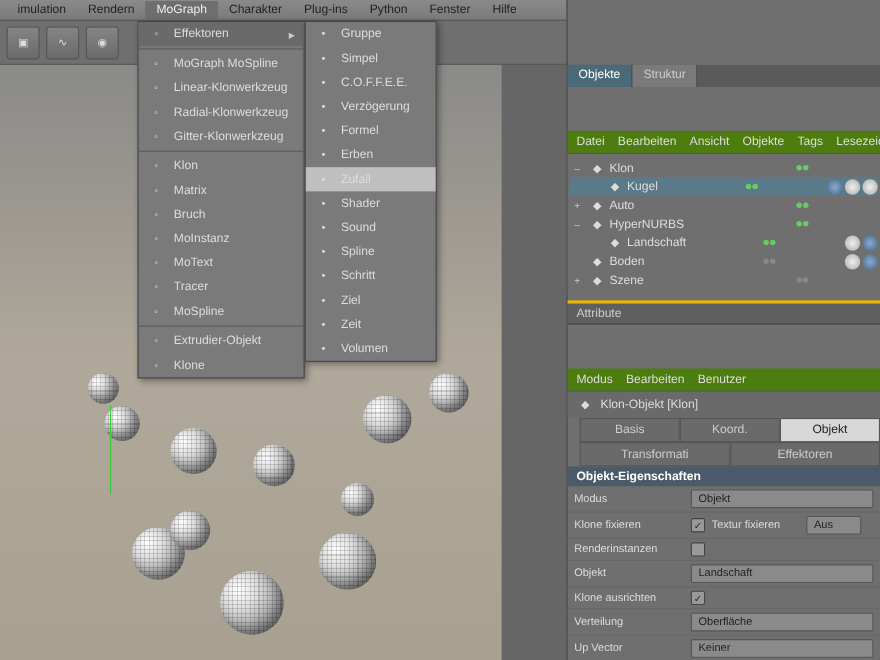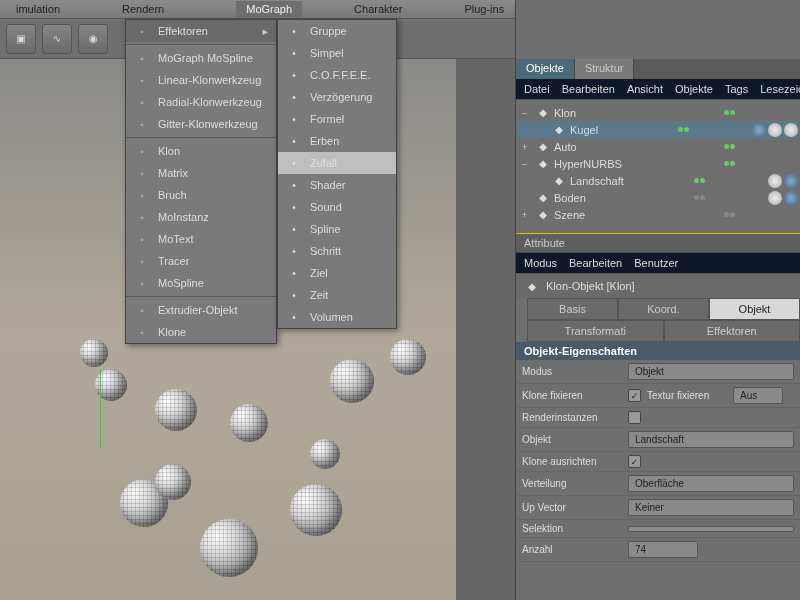--- a/index.html
+++ b/index.html
@@ -1,49 +1,49 @@
 <!DOCTYPE html>
 <html><head>
 <meta charset="utf-8">
 <style>
 * { margin:0; padding:0; box-sizing:border-box; font-family:Tahoma,Arial,sans-serif; font-size:11px; color:#ddd; user-select:none; }
 body { background:#666; width:800px; height:600px; overflow:hidden; position:relative; }
-.menubar { height:19px; background:linear-gradient(#8a8a8a,#7a7a7a); border-bottom:1px solid #555; display:flex; align-items:center; padding-left:6px;gap:42px; }
+.menubar { height:19px; background:linear-gradient(#8a8a8a,#7a7a7a); border-bottom:1px solid #555; display:flex; align-items:center; padding-left:6px; }
 .menubar span { padding:2px 10px; color:#222; }
-.menubar span.active { background:#6e6e6e; color:#eee;margin-left:20px; }
+.menubar span.active { background:#6e6e6e; color:#eee; }
 .toolbar { height:40px; background:#6f6f6f; border-bottom:1px solid #555; display:flex; align-items:center; padding-left:6px; gap:6px; }
 .tool { width:30px; height:30px; background:linear-gradient(#858585,#6a6a6a); border:1px solid #555; border-radius:3px; display:flex; align-items:center; justify-content:center; }
 .viewport { position:absolute; left:0; top:59px; width:456px; height:541px; background:linear-gradient(#8a8a88 0%,#b0a89a 50%,#a8a090 100%); overflow:hidden; }
 .sphere { position:absolute; width:40px; height:40px; border-radius:50%; background:radial-gradient(circle at 30% 30%,#fff,#ddd 30%,#aaa 60%,#666); box-shadow:inset -5px -5px 10px rgba(0,0,0,.3); }
 .sphere::after { content:""; position:absolute; inset:0; border-radius:50%; background:repeating-linear-gradient(0deg,transparent 0 3px,rgba(0,0,0,.15) 3px 4px),repeating-linear-gradient(90deg,transparent 0 3px,rgba(0,0,0,.15) 3px 4px); }
 .dropdown { position:absolute; left:125px; top:19px; width:152px; background:#7a7a7a; border:1px solid #444; box-shadow:2px 2px 6px rgba(0,0,0,.4); z-index:10; }
 .dropdown .item { display:flex; align-items:center; padding:3px 8px; gap:8px; color:#eee; }
 .dropdown .item.hover { background:#6a6a6a; }
 .dropdown .sep { height:1px; background:#5a5a5a; margin:2px 0; }
 .dropdown .arrow { margin-left:auto; color:#ccc; }
 .submenu { position:absolute; left:277px; top:19px; width:120px; background:#7a7a7a; border:1px solid #444; box-shadow:2px 2px 6px rgba(0,0,0,.4); z-index:11; }
 .submenu .item { display:flex; align-items:center; padding:3px 8px; gap:8px; color:#eee; }
 .submenu .item.hl { background:#bfbfbf; color:#222; }
 .ico { width:16px; height:16px; display:inline-flex; align-items:center; justify-content:center; font-size:10px; }
 .rightpanel { position:absolute; right:0; top:0; width:285px; height:600px; background:#6f6f6f; border-left:1px solid #444; }
 .tabs { display:flex; height:20px; background:#5a5a5a; margin-top:59px; }
 .tab { padding:3px 10px; background:#7a7a7a; border-right:1px solid #444; color:#ccc; }
 .tab.active { background:#4a6a7a; color:#fff; }
-.panelbar { display:flex; gap:12px; padding:4px 8px; background:#0f172a; border-bottom:1px solid #555; color:#ddd; font-size:10px; }
+.panelbar { display:flex; gap:12px; padding:4px 8px; background:#4d7c0f; border-bottom:1px solid #555; color:#ddd; font-size:10px;margin-top:40px; }
 .tree { padding:4px 2px; background:#6f6f6f; }
 .treerow { display:flex; align-items:center; height:17px; gap:3px; padding-left:4px; }
 .treelabel { color:#ddd; flex:0 0 100px; }
 .dots { display:flex; gap:1px; margin-left:auto; margin-right:60px; }
 .dot { width:5px; height:5px; border-radius:50%; background:#888; }
 .dot.g { background:#6c6; }
 .tagicons { display:flex; gap:2px; }
 .tagico { width:14px; height:14px; border-radius:50%; background:radial-gradient(#ca8,#864); }
 .tagico.b { background:radial-gradient(#8ac,#468); }
 .tagico.w { background:radial-gradient(#eee,#aaa); }
-.attr-head { background:#5f5f5f; padding:3px 8px; color:#ccc; border-top:1px solid #eab308; border-bottom:1px solid #444; margin-top:6px; }
+.attr-head { background:#5f5f5f; padding:3px 8px; color:#ccc; border-top:3px solid #eab308; border-bottom:1px solid #444; margin-top:6px; }
 .attr-tabs { display:flex; flex-wrap:wrap;padding-left:11px; }
 .attr-tab { flex:1; min-width:70px; text-align:center; padding:4px 2px; background:#6a6a6a; border:1px solid #555; color:#ccc; }
 .attr-tab.active { background:#d8d8d8; color:#222; }
 .section-head { background:#4a5a6a; color:#fff; padding:3px 8px; font-weight:bold; }
 .proprow { display:flex; align-items:center; padding:3px 6px; gap:6px; border-bottom:1px solid #666; }
 .proprow .lbl { flex:0 0 100px; color:#ddd; font-size:10px; }
 .proprow .field { flex:1; background:#8a8a8a; border:1px solid #555; padding:2px 6px; color:#222; border-radius:2px; font-size:10px; }
 .proprow .num { width:70px; background:#8a8a8a; border:1px solid #555; padding:2px 6px; color:#222; border-radius:2px; font-size:10px; }
 .chk { width:13px; height:13px; background:#999; border:1px solid #444; border-radius:2px; display:inline-flex; align-items:center; justify-content:center; font-size:9px; color:#222; }
 .objtitle { display:flex; align-items:center; gap:6px; padding:4px 8px; background:#6a6a6a; }

